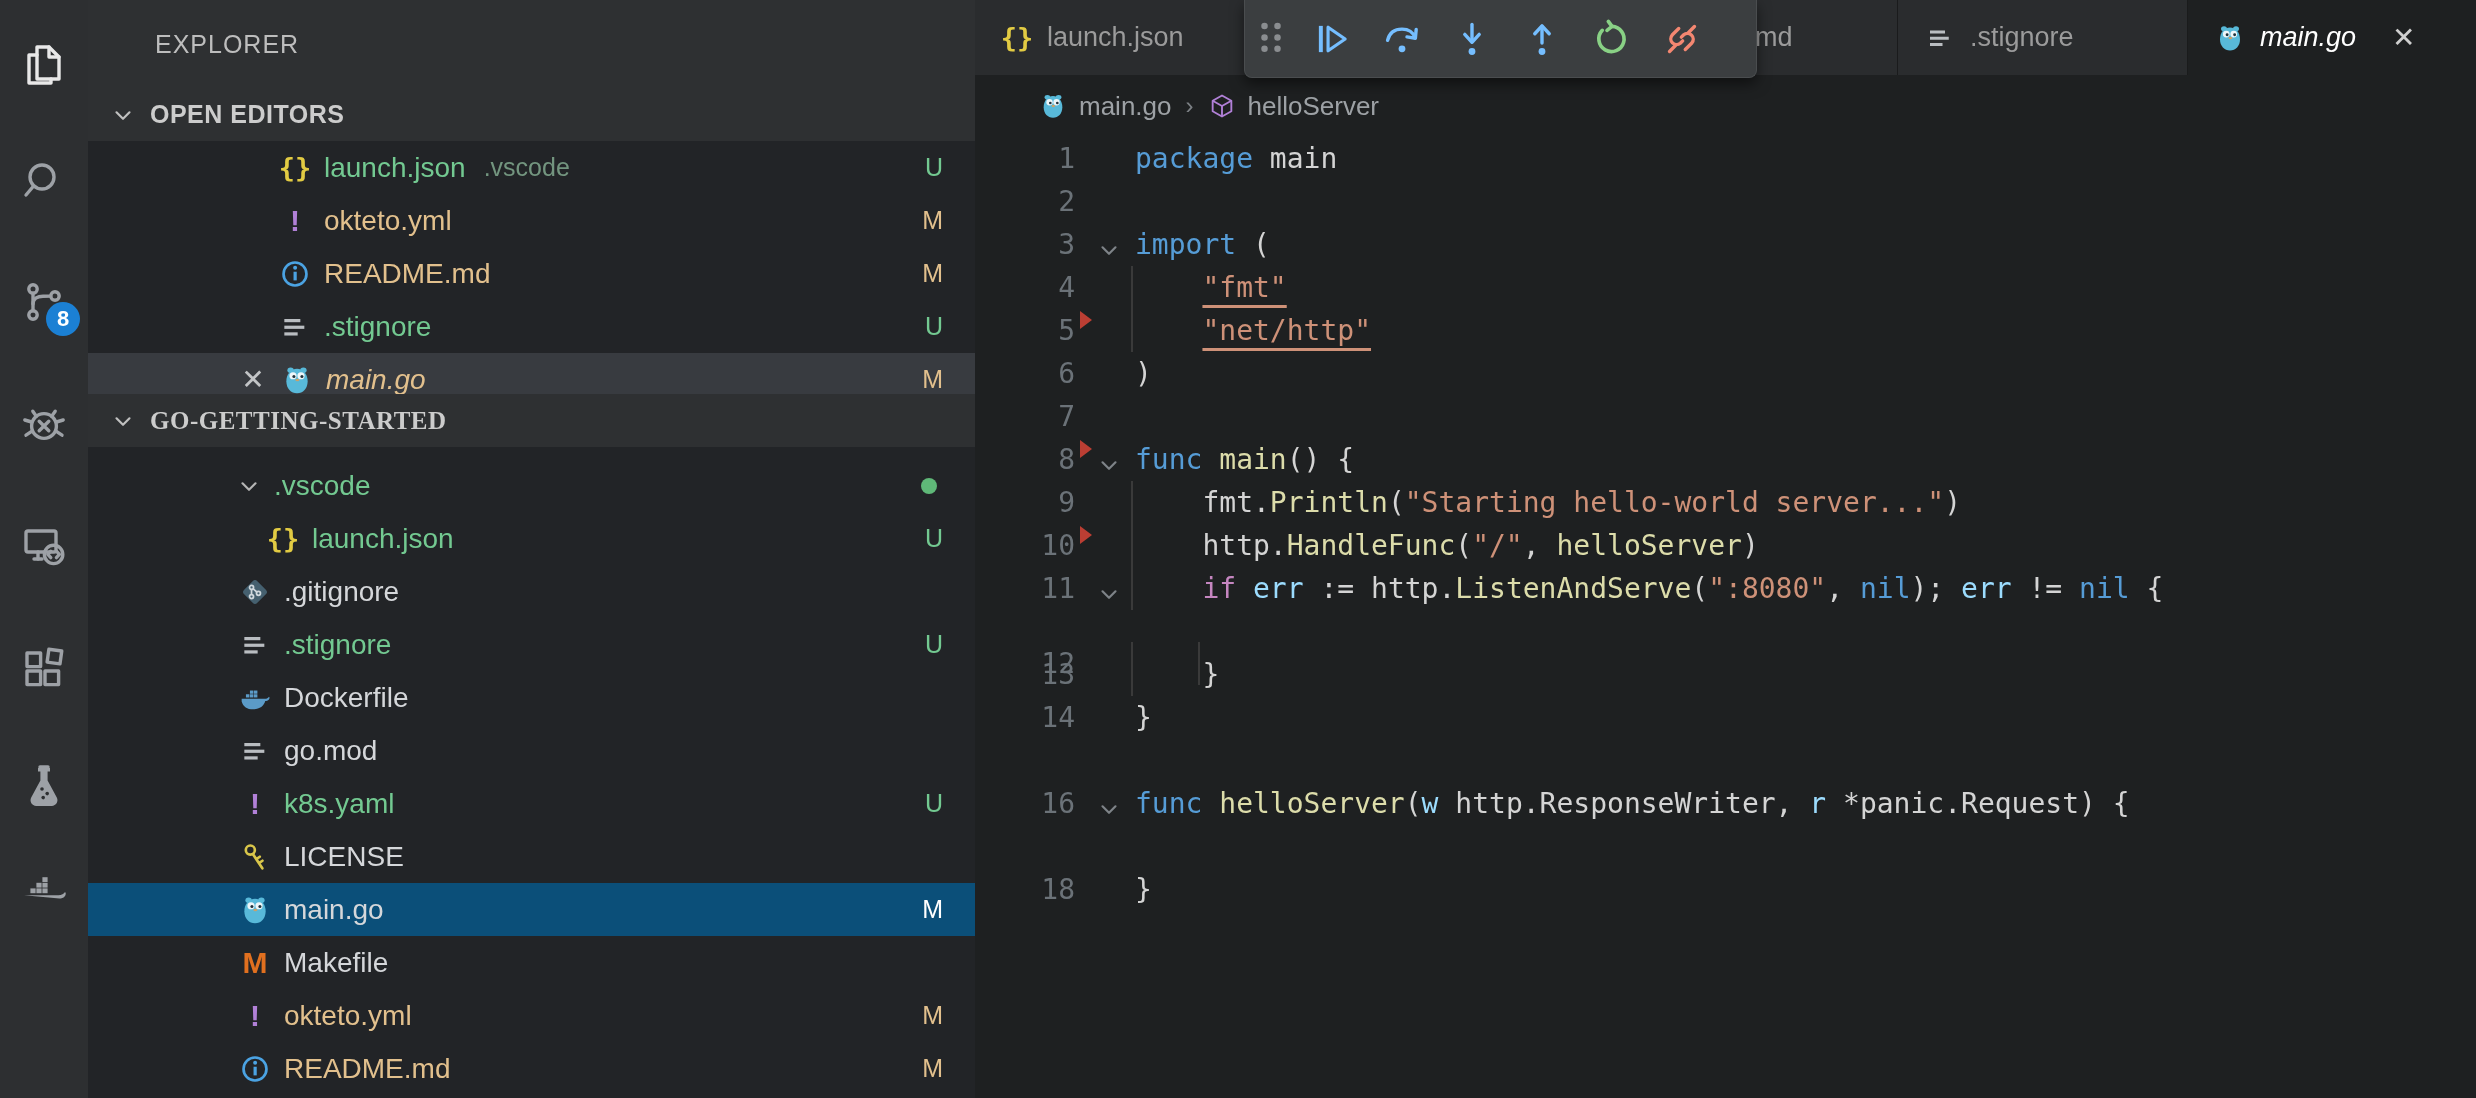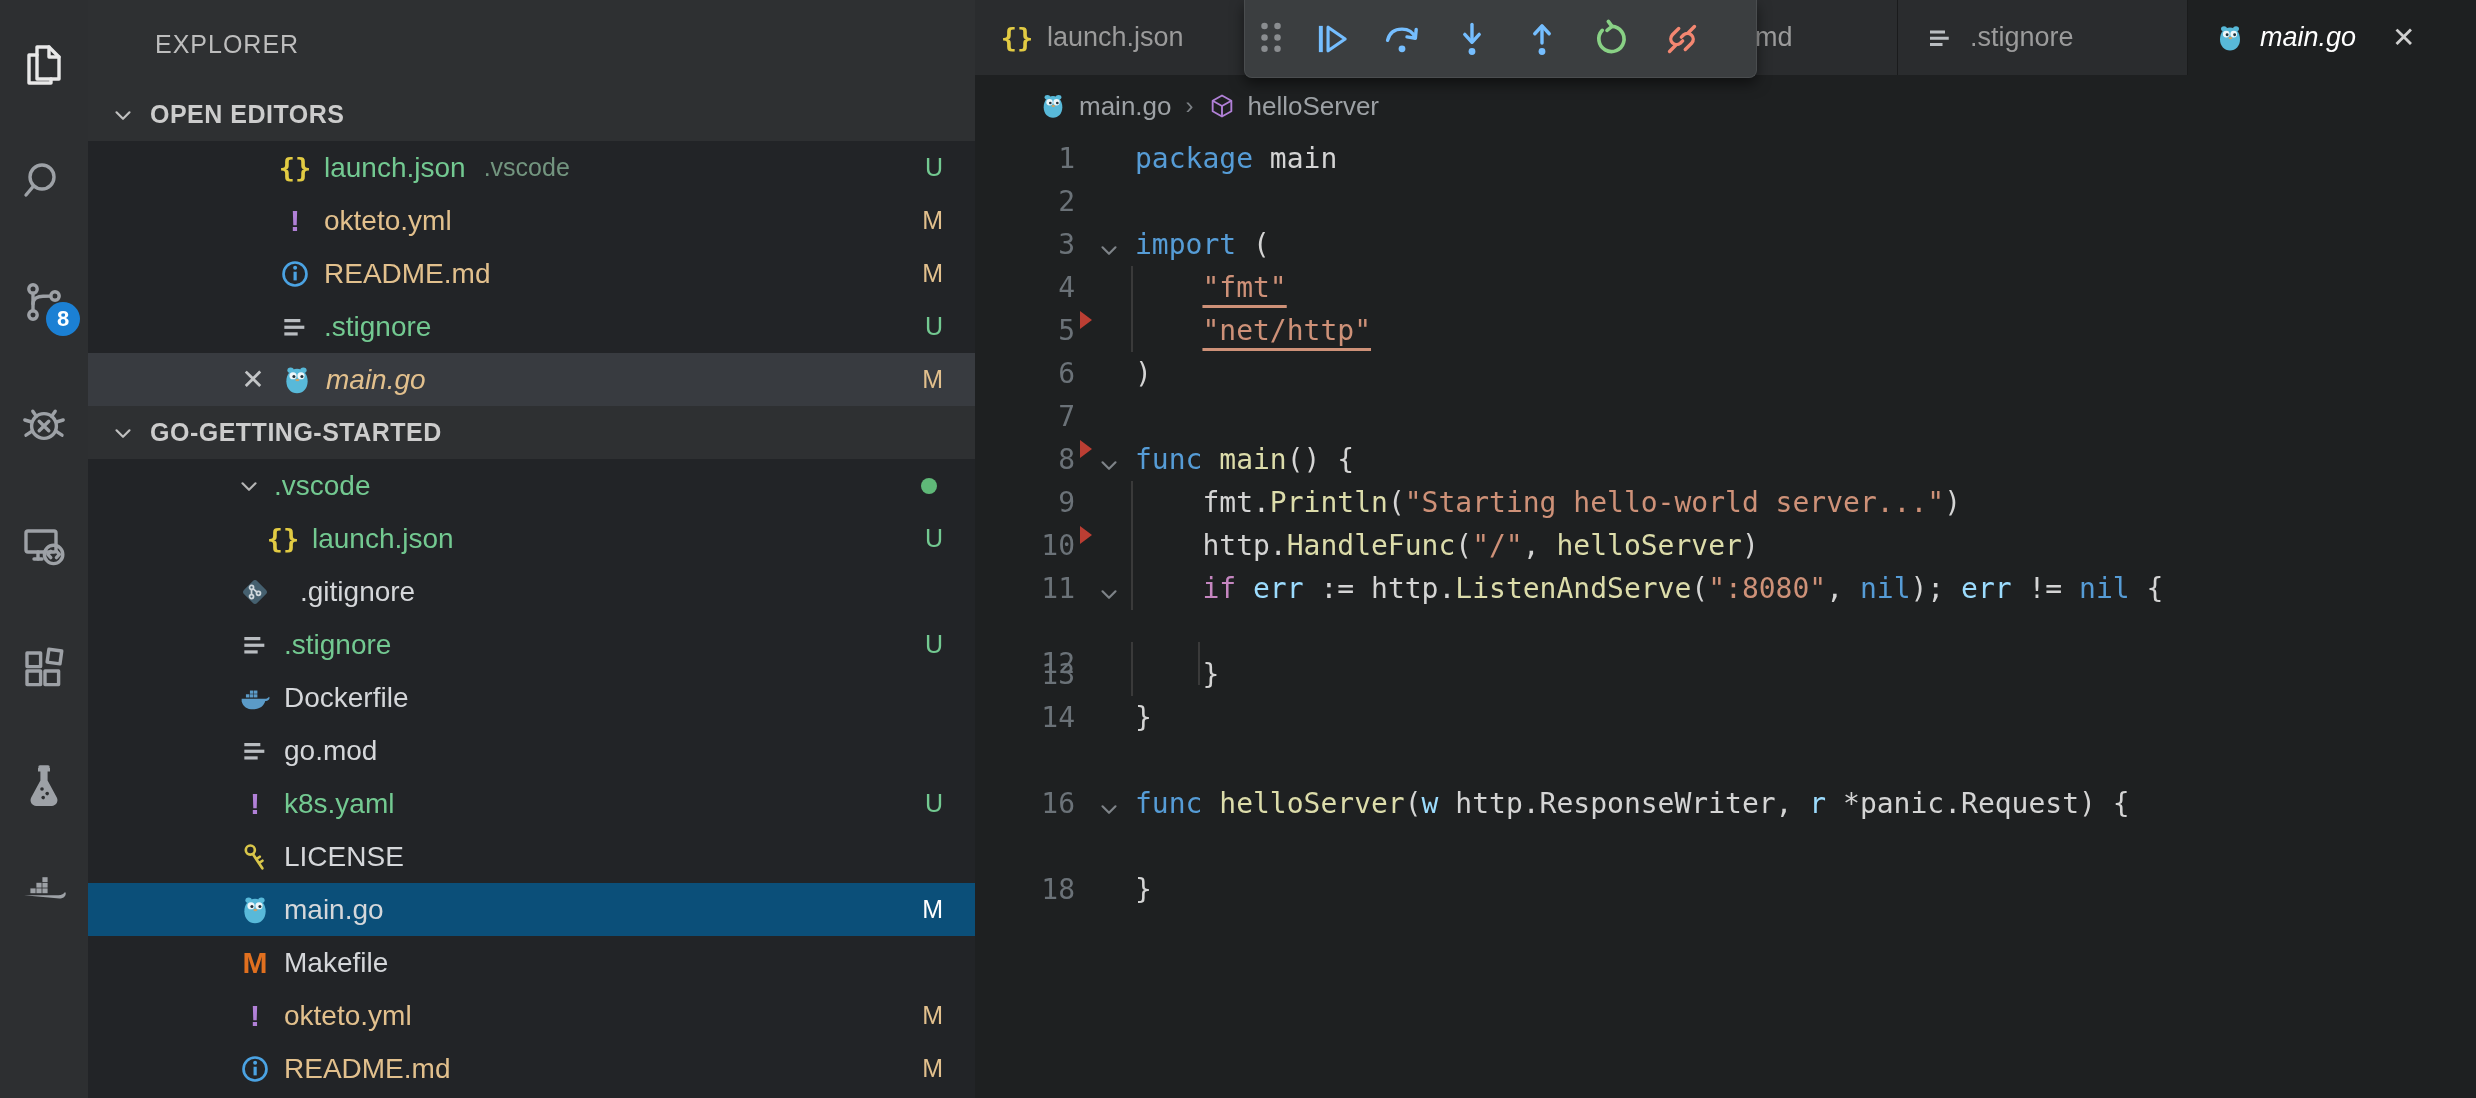--- a/index.html
+++ b/index.html
@@ -213,41 +213,41 @@
               <circle cx="9" cy="8.8" r="2.7" fill="#eef6f9"></circle>
               <circle cx="15" cy="8.8" r="2.7" fill="#eef6f9"></circle>
               <circle cx="9.7" cy="9.4" r="1.15" fill="#20313a"></circle>
               <circle cx="15.7" cy="9.4" r="1.15" fill="#20313a"></circle>
               <ellipse cx="12.3" cy="12" rx="1.5" ry="1" fill="#c9a26b"></ellipse>
             </svg>
           </span>
           <span class="sb-label tan italic" style="margin-left:12px">main.go</span>
           <span class="sb-badge tan">M</span>
         </div>
-        <div class="sb-row header" style="top: 406px; padding-left: 22px; box-sizing: border-box;">
+        <div class="sb-row header" style="top: 394px; padding-left: 22px; box-sizing: border-box; font-family: Liberation Serif, serif;">
           <span class="chev"><svg viewBox="0 0 24 24">
               <path d="M6 9.5 12 15.5 18 9.5" fill="none" stroke="#c0c0c0" stroke-width="2" stroke-linecap="round" stroke-linejoin="round"></path>
             </svg></span>
           <span style="margin-left:14px">GO-GETTING-STARTED</span>
         </div>
         <div class="sb-row" style="top: 459px;">
           <span class="chev" style="margin-left:148px"><svg viewBox="0 0 24 24">
               <path d="M6 9.5 12 15.5 18 9.5" fill="none" stroke="#b5b5b5" stroke-width="2" stroke-linecap="round" stroke-linejoin="round"></path>
             </svg></span>
           <span class="sb-label green" style="margin-left:12px">.vscode</span>
           <span class="sb-dot"></span>
         </div>
         <div class="sb-row" style="top: 512px;">
           <span class="sb-icon" style="margin-left:178px">
             <span class="ic-braces">{}</span>
           </span>
           <span class="sb-label green" style="margin-left:12px">launch.json</span>
           <span class="sb-badge ">U</span>
         </div>
-        <div class="sb-row" style="top: 565px; gap: 16px;">
+        <div class="sb-row" style="top: 565px;">
           <span class="sb-icon" style="margin-left:150px">
             <svg viewBox="0 0 24 24">
               <rect x="5" y="5" width="14" height="14" rx="2.5" transform="rotate(45 12 12)" fill="#45606f"></rect>
               <circle cx="9.4" cy="8.6" r="1.5" fill="none" stroke="#cfd8dd" stroke-width="1.3"></circle>
               <circle cx="9.4" cy="15.4" r="1.5" fill="none" stroke="#cfd8dd" stroke-width="1.3"></circle>
               <path d="M9.4 10.1 V13.9 M10.5 9.5 L13.6 12.2" stroke="#cfd8dd" stroke-width="1.3" fill="none"></path>
               <circle cx="14.6" cy="13" r="1.5" fill="none" stroke="#cfd8dd" stroke-width="1.3"></circle>
             </svg>
           </span>
           <span class="sb-label white" style="margin-left:12px">.gitignore</span>

